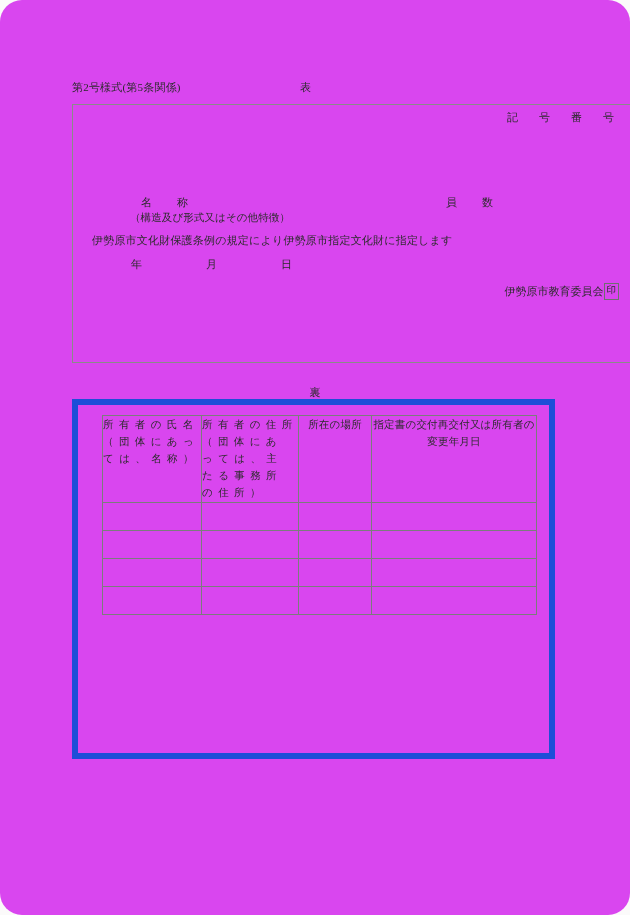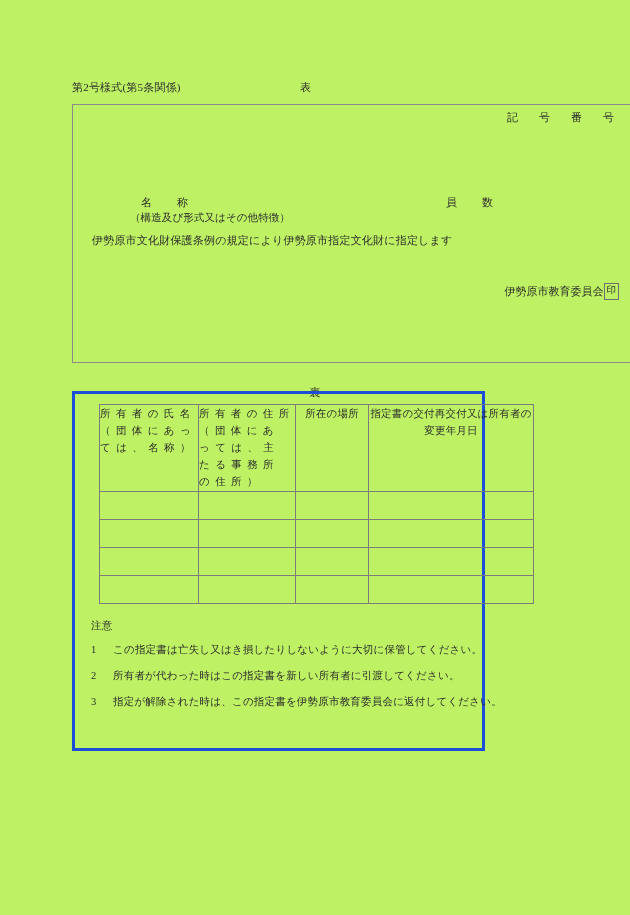--- a/index.html
+++ b/index.html
@@ -12,21 +12,22 @@
     width: 630px;
     height: 915px;
     position: relative;
     font-family: "Liberation Serif", "DejaVu Serif", serif;
     color: #2b2b2b;
     -webkit-font-smoothing: antialiased;
   }
   .page {
     position: absolute;
     inset: 0;
-    background: #bef264;
+    background: #d946ef;
+    border-radius: 22px;
   }
 
   
   .form-no {
     position: absolute;
     left: 72px;
     top: 80px;
     font-size: 11px;
     letter-spacing: 0.2px;
     white-space: nowrap;
@@ -126,24 +127,24 @@
     font-size: 9.5px;
     line-height: 1;
     padding: 2px 2px 3px 2px;
     box-sizing: border-box;
   }
 
   
   .back-box {
     position: absolute;
     left: 72px;
-    top: 391px;
-    width: 413px;
+    top: 399px;
+    width: 483px;
     height: 360px;
-    border: 3px solid #1d4ed8;
+    border: 6px solid #1d4ed8;
     box-sizing: border-box;
   }
 
   
   .owner-table {
     position: absolute;
     left: 24px;
     top: 10px;
     width: 434px;
     border-collapse: collapse;
@@ -222,20 +223,21 @@
 
     <div class="meisho-row">
       <span class="meisho">名　称</span>
       <span class="insuu">員　数</span>
     </div>
 
     <div class="kouzou">（構造及び形式又はその他特徴）</div>
 
     <div class="jourei">伊勢原市文化財保護条例の規定により伊勢原市指定文化財に指定します</div>
 
+    <div class="date-line">年　　月　　日</div>
 
     <div class="issuer">
       <span>伊勢原市教育委員会</span>
       <span class="seal-box">印</span>
     </div>
   </div>
 
   <div class="side-label back">裏</div>
 
   <div class="back-box">
@@ -276,31 +278,15 @@
         </tr>
         <tr class="data-row">
           <td></td>
           <td></td>
           <td></td>
           <td></td>
         </tr>
       </tbody>
     </table>
 
-    <div class="notes">
-      <div class="notes-title">注意</div>
-
-      <div class="note-item">
-        <span class="note-num">1</span>
-        <span class="note-text">この指定書は亡失し又はき損したりしないように大切に保管してください。</span>
-      </div>
-      <div class="note-item">
-        <span class="note-num">2</span>
-        <span class="note-text">所有者が代わった時はこの指定書を新しい所有者に引渡してください。</span>
-      </div>
-      <div class="note-item">
-        <span class="note-num">3</span>
-        <span class="note-text">指定が解除された時は、この指定書を伊勢原市教育委員会に返付してください。</span>
-      </div>
-    </div>
 
   </div>
 </div>
 
 </body></html>

